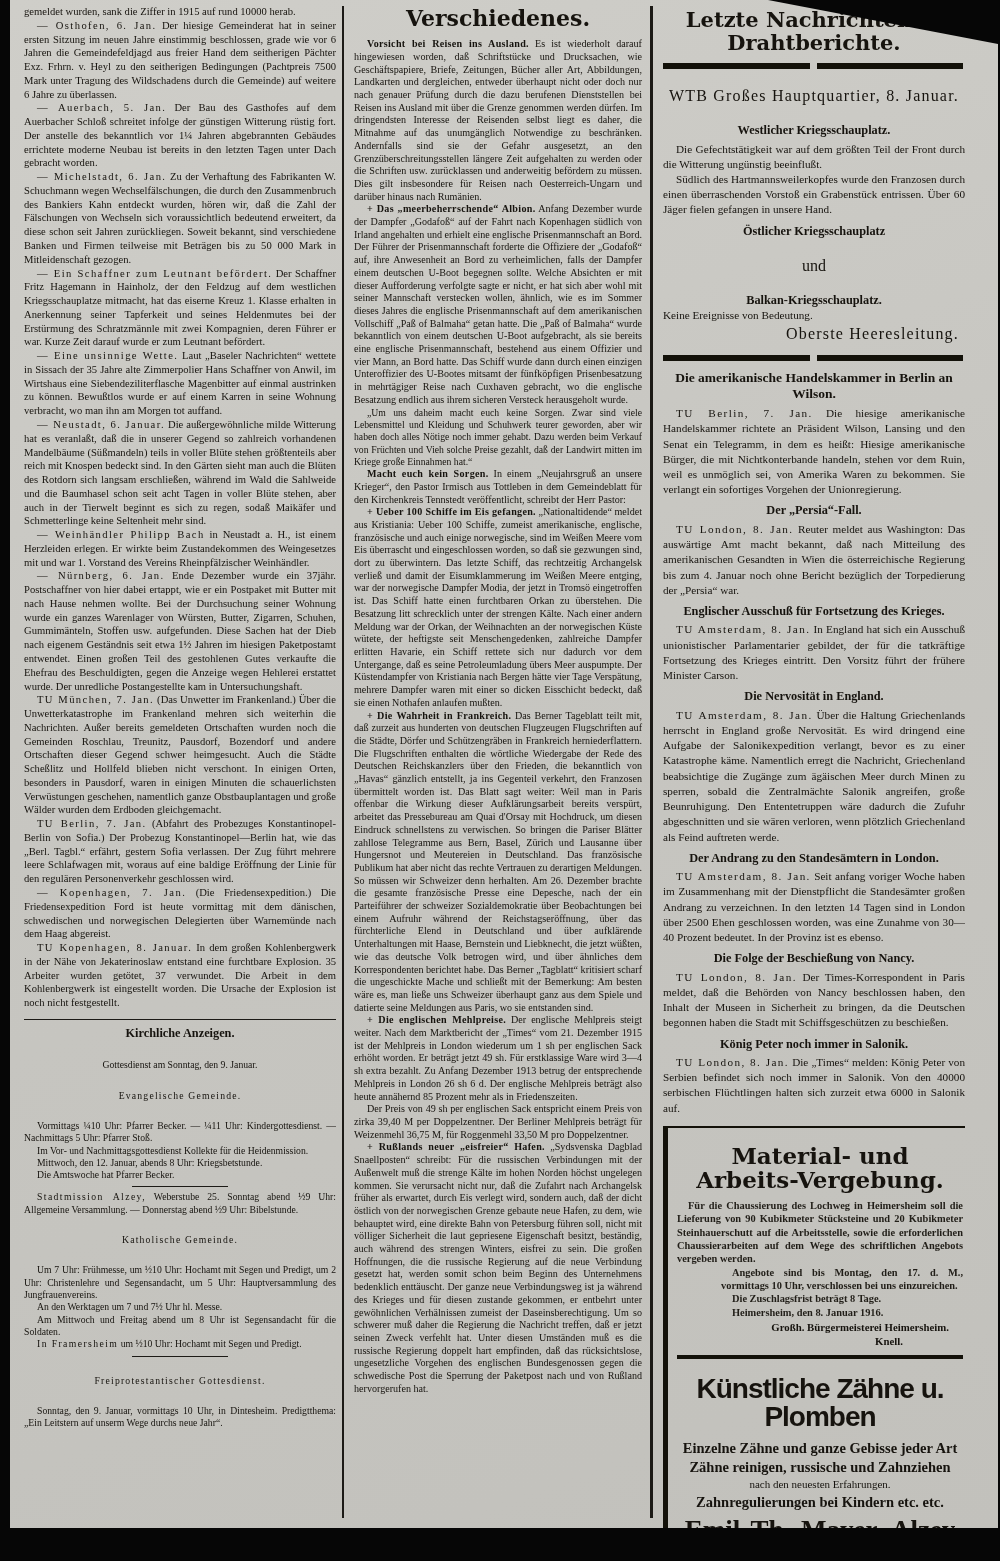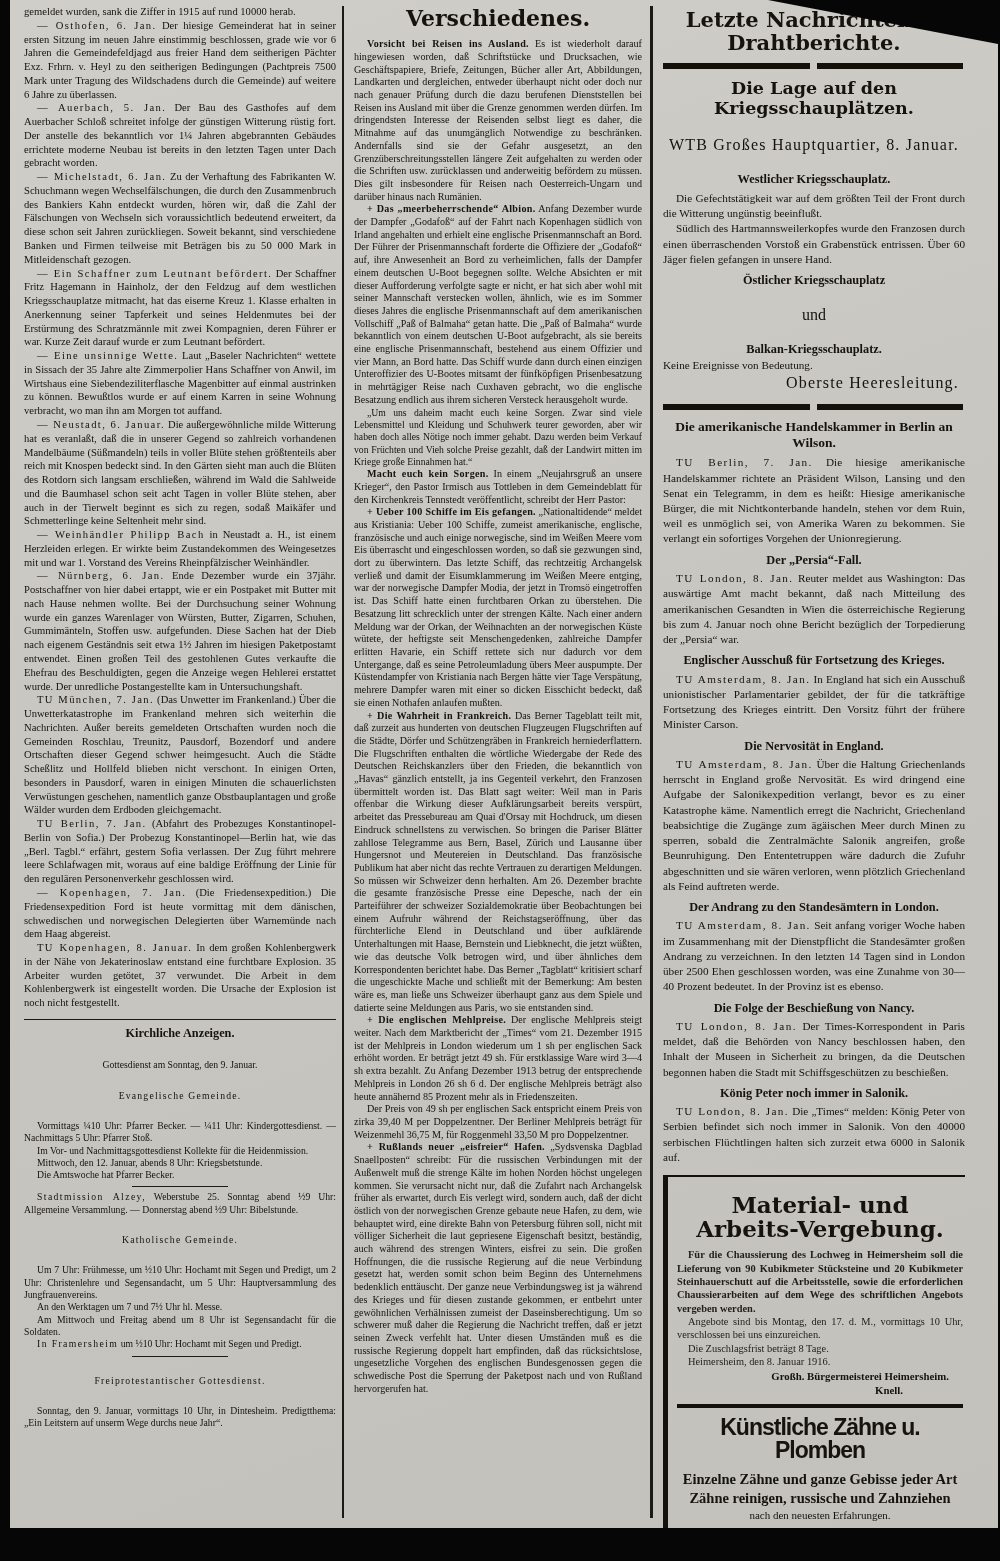--- a/index.html
+++ b/index.html
@@ -49,25 +49,25 @@
   .srule{width:96px;border-top:1.6px solid #1c1a16;margin:5px auto 4px;}
   .dbar{display:flex;gap:7px;margin:9px 2px 9px 0;}
   .dbar span{flex:1;height:6px;background:#131109;}
 
   
   .ads{margin-top:10px;border-left:5px solid #131109;border-top:2px solid #131109;
        padding:12px 2px 2px 9px;}
   .ad-title{font-family:"DejaVu Serif",serif;font-weight:bold;text-align:center;
             font-size:23px;line-height:1.05;margin:4px 0 7px;}
   .ad-p{font-size:10.4px;line-height:1.28;text-align:justify;text-indent:11px;margin:0;font-weight:bold;color:#211e18;}
-  .ad-p.norm{font-weight:normal;}
+  .ad-p.norm{font-weight:bold;margin-left:44px;}
   .ad-sig{text-align:right;font-weight:bold;font-size:10.8px;margin:2px 14px 0 0;}
   .hbar{height:4px;background:#131109;margin:8px 0 6px;}
   .dental{font-family:"Liberation Sans",sans-serif;text-align:center;}
-  .dental-title{font-weight:bold;font-size:23px;line-height:1.0;letter-spacing:-1px;margin:8px 0 8px;
+  .dental-title{font-weight:bold;font-size:28px;line-height:1.0;letter-spacing:-1px;margin:16px 0 8px;
                 font-stretch:condensed;}
   .dental-line{font-family:"Liberation Serif",serif;font-weight:bold;font-size:14.5px;line-height:1.3;margin:0;}
   .dental-sub{font-family:"Liberation Serif",serif;font-size:11px;margin:1px 0 3px;}
   .dental-name{font-family:"Liberation Serif",serif;font-weight:bold;font-size:27px;line-height:1.1;
                margin:4px 0 2px;word-spacing:4px;}
   .dental-row{display:flex;justify-content:space-between;font-family:"Liberation Serif",serif;
               font-size:12.5px;margin:0 2px;}
 </style>
 </head>
 <body>
@@ -122,21 +122,20 @@
       <p class="c-p"><span class="lead b">+ Rußlands neuer „eisfreier“ Hafen.</span> „Sydsvenska Dagblad Snaellposten“ schreibt: Für die russischen Verbindungen mit der Außenwelt muß die strenge Kälte im hohen Norden höchst ungelegen kommen. Sie verursacht nicht nur, daß die Zufahrt nach Archangelsk früher als erwartet, durch Eis verlegt wird, sondern auch, daß der dicht östlich von der norwegischen Grenze gebaute neue Hafen, zu dem, wie behauptet wird, eine direkte Bahn von Petersburg führen soll, nicht mit völliger Sicherheit die laut gepriesene Eigenschaft besitzt, beständig, auch während des strengen Winters, eisfrei zu sein. Die großen Hoffnungen, die die russische Regierung auf die neue Verbindung gesetzt hat, werden somit schon beim Beginn des Unternehmens bedenklich enttäuscht. Der ganze neue Verbindungsweg ist ja während des Krieges und für diesen zustande gekommen, er entbehrt unter gewöhnlichen Verhälnissen zumeist der Daseinsberechtigung. Um so schwerer muß daher die Regierung die Nachricht treffen, daß er jetzt seinen Zweck verfehlt hat. Unter diesen Umständen muß es die russische Regierung doppelt hart empfinden, daß das rücksichtslose, ungesetzliche Vorgehen des englischen Bundesgenossen gegen die schwedische Post die Sperrung der Paketpost nach und von Rußland hervorgerufen hat.</p>
     </div>
 
   <div class="col col3">
     <div>
         <p class="c-h1">Letzte Nachrichten u. Drahtberichte.</p>
         <div class="dbar">
           <span></span>
           <span></span>
         </div>
-        <p class="c-h2">Die Lage auf den Kriegsschauplätzen.</p>
         <p class="c-c spl">WTB Großes Hauptquartier, 8. Januar.</p>
         <p class="c-h3">Westlicher Kriegsschauplatz.</p>
         <p class="c-p">Die Gefechtstätigkeit war auf dem größten Teil der Front durch die Witterung ungünstig beeinflußt.</p>
         <p class="c-p">Südlich des Hartmannsweilerkopfes wurde den Franzosen durch einen überraschenden Vorstoß ein Grabenstück entrissen. Über 60 Jäger fielen gefangen in unsere Hand.</p>
         <p class="c-h3">Östlicher Kriegsschauplatz</p>
         <p class="c-c">und</p>
         <p class="c-h3 tight">Balkan-Kriegsschauplatz.</p>
         <p class="c-p ni">Keine Ereignisse von Bedeutung.</p>
         <p class="c-r spl">Oberste Heeresleitung.</p>
         <div class="dbar">

